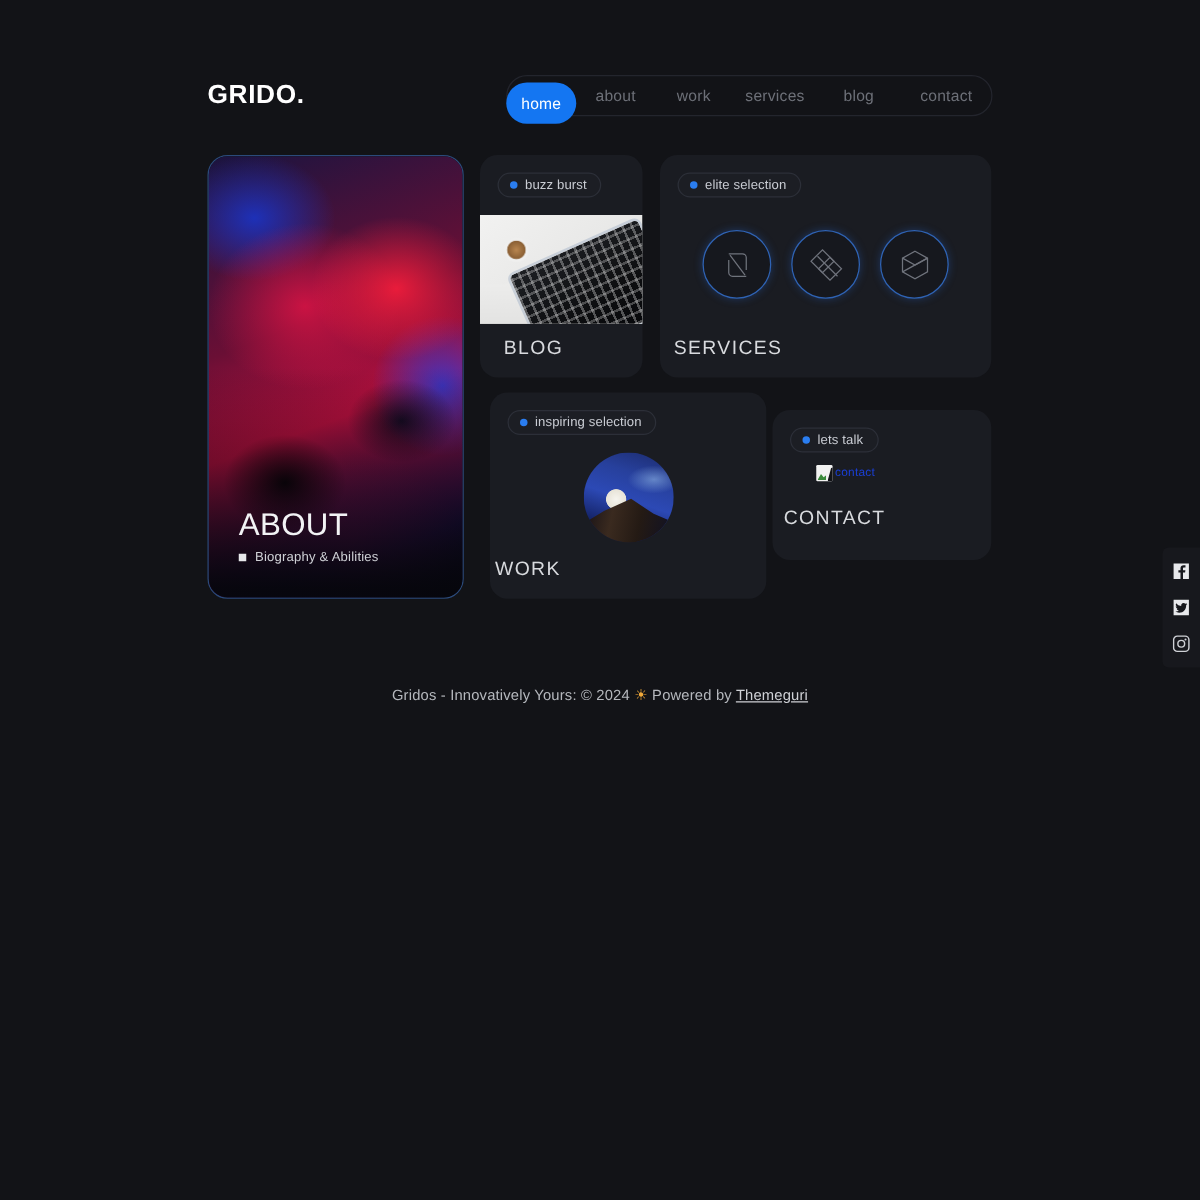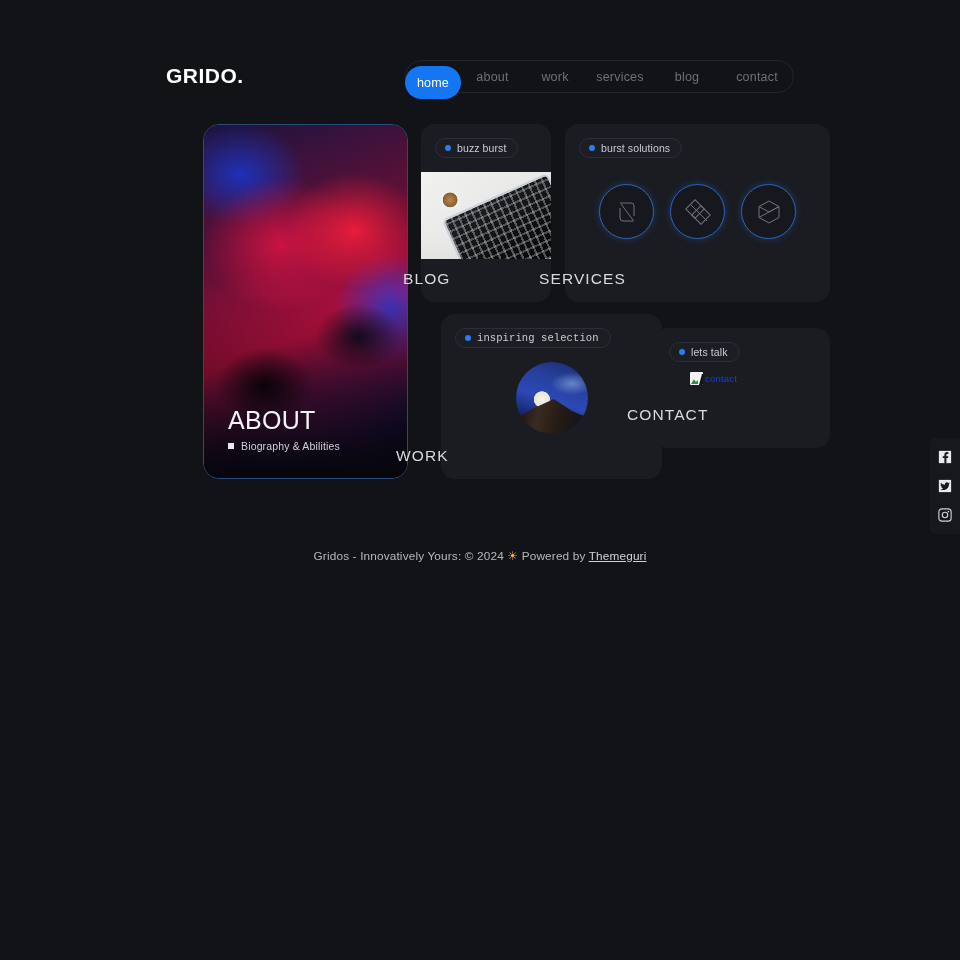--- a/index.html
+++ b/index.html
@@ -47,21 +47,20 @@
   .nav-item.w-contact { width: 74px; }
 
   
   .grid { position: absolute; left: 0; top: 0; width: 960px; height: 560px; }
 
   .card {
     position: absolute;
     background: #1a1c22;
     border-radius: 14px;
     overflow: hidden;
-    margin-left: 37px;
   }
 
   
   .card-about {
     left: 166px; top: 124px; width: 205px; height: 355px;
     border: 1px solid #2b4a7a;
     border-radius: 16px;
     background: #0a0b10;
   }
   .about-photo {
@@ -89,21 +88,21 @@
   }
   .about-sub-row { display: flex; align-items: center; gap: 7px; margin-top: 7px; }
   .about-bullet { width: 6px; height: 6px; background: #e8e9ec; display: block; }
   .about-sub { font-size: 10.5px; color: #cfd1d6; letter-spacing: 0.15px; }
 
   
   .card-blog { left: 384px; top: 124px; width: 130px; height: 178px; }
   
   .card-services { left: 528px; top: 124px; width: 265px; height: 178px; }
   
-  .card-work { left: 404px; top: 314px; width: 221px; height: 165px; font-family: Liberation Mono, monospace; }
+  .card-work { left: 392px; top: 314px; width: 221px; height: 165px; }
   
   .card-contact { left: 618px; top: 328px; width: 175px; height: 120px; }
 
   .badge {
     position: absolute; left: 14px; top: 14px;
     height: 20px; padding: 0 11px 0 9px;
     border: 1px solid #2c2f38; border-radius: 11px;
     display: flex; align-items: center; gap: 6px;
     font-size: 10.5px; color: #c9ccd3; letter-spacing: 0.1px;
     background: rgba(255,255,255,0.012);
@@ -252,21 +251,21 @@
         <span class="badge-dot"></span>
         <span>buzz burst</span>
       </div>
       <div class="blog-img"></div>
     </div>
     <div class="card-title blog-title" style="left:403px;">BLOG</div>
 
     <div class="card card-services">
       <div class="badge">
         <span class="badge-dot"></span>
-        <span>burst solutions</span>
+        <span>elite selection</span>
       </div>
       <div class="services-icons">
         <div class="svc-circle">
           <svg width="26" height="26" viewBox="0 0 26 26" fill="none" stroke="#6f737c" stroke-width="1">
             <path d="M6 4 H17 A3 3 0 0 1 20 7 V17"></path>
             <path d="M20 22 H9 A3 3 0 0 1 6 19 V9"></path>
             <path d="M7 5 L19 21"></path>
           </svg>
         </div>
         <div class="svc-circle">

